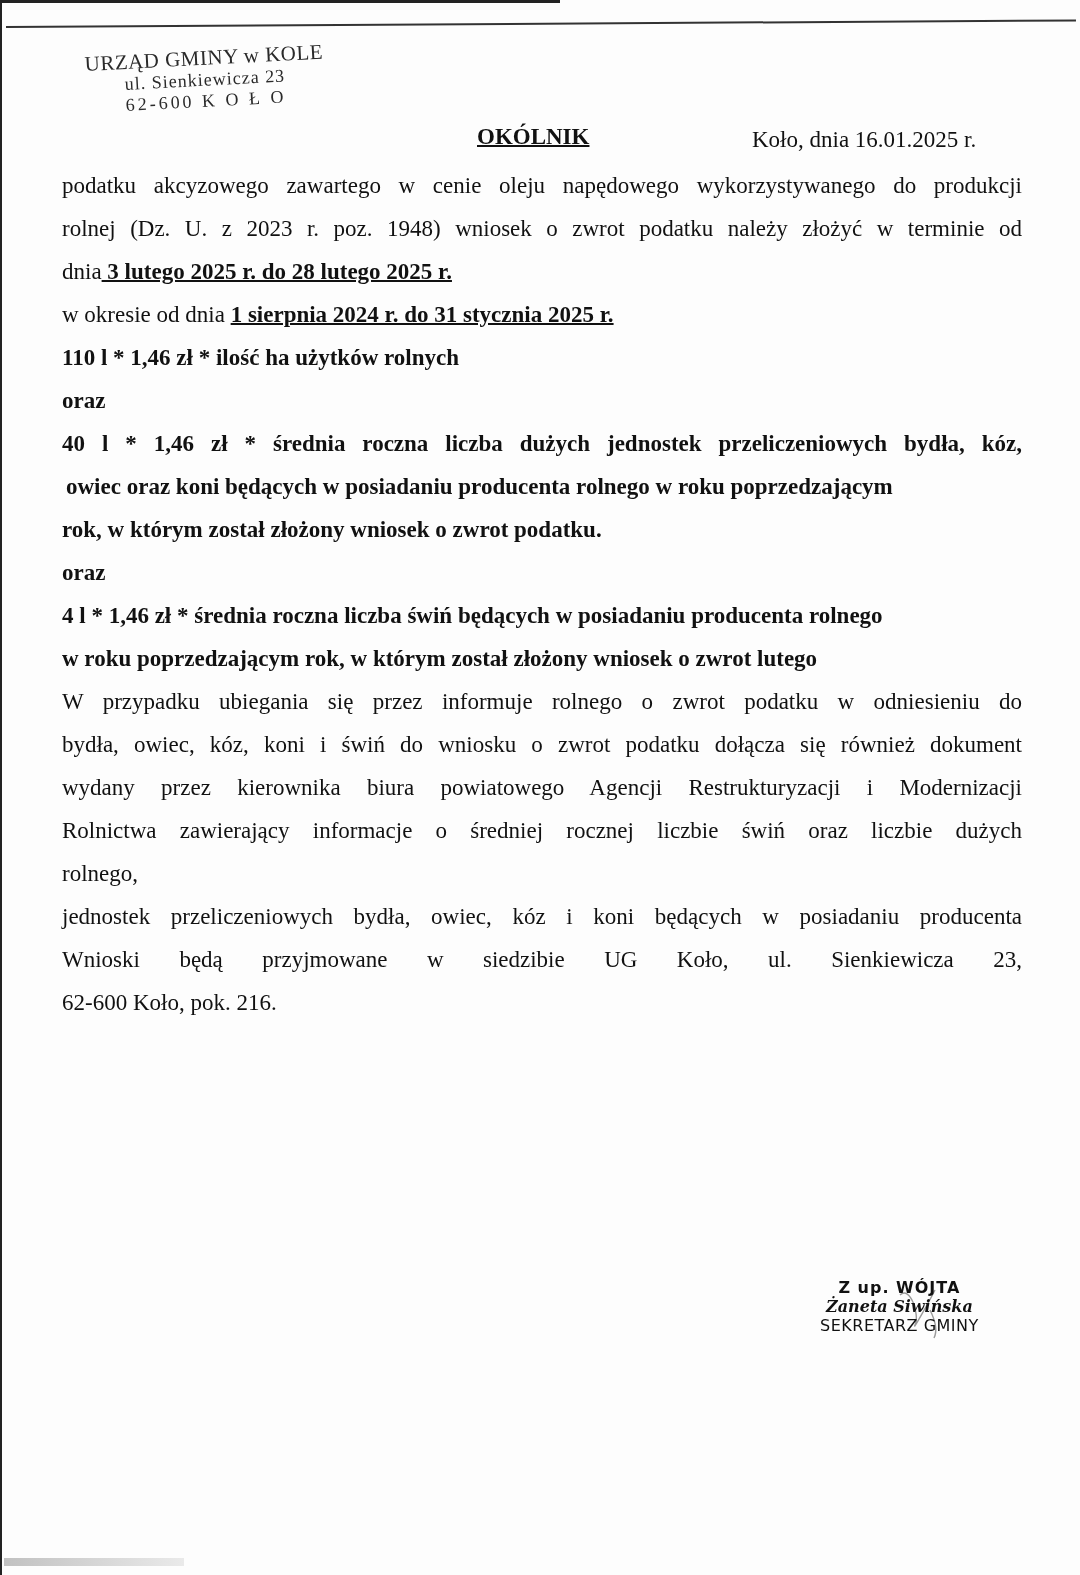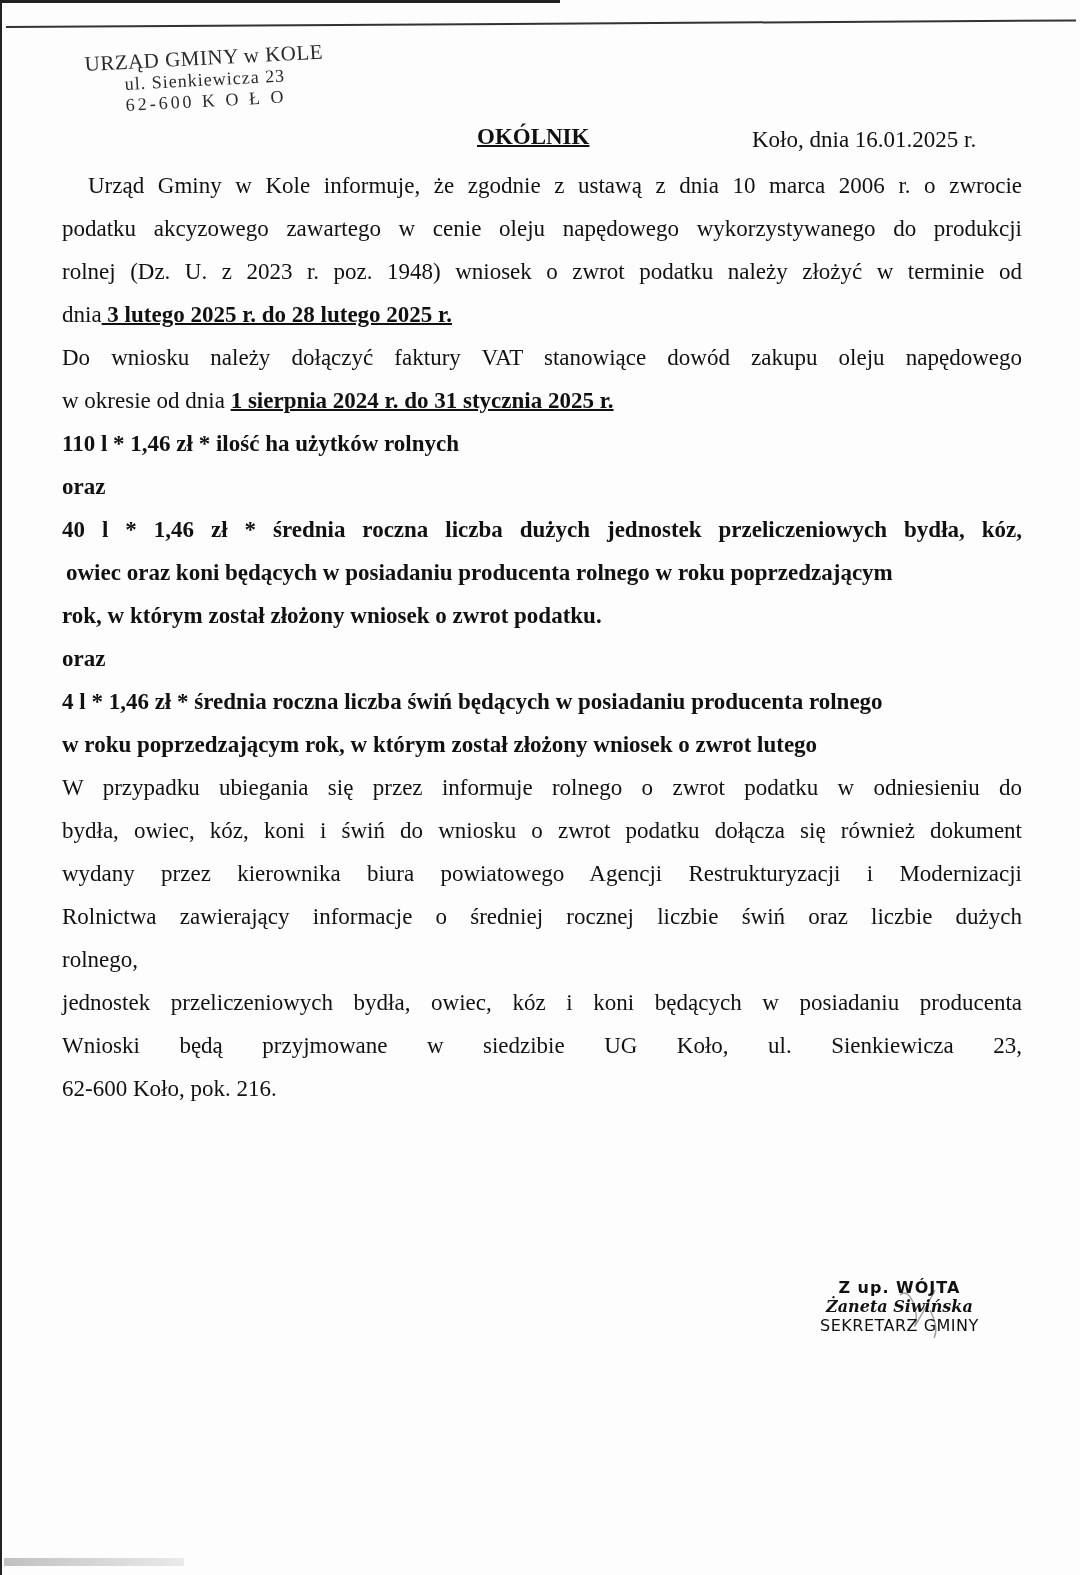--- a/index.html
+++ b/index.html
@@ -39,26 +39,24 @@
 <div class="stamp">
   <div class="s1">URZĄD GMINY w KOLE</div>
   <div class="s2">ul. Sienkiewicza 23</div>
   <div class="s3">62-600  K O Ł O</div>
 </div>
 
 <div class="date">Koło, dnia 16.01.2025 r.</div>
 <div class="title">OKÓLNIK</div>
 
 <div class="body">
-  <span class="line justify indent">Urząd Gminy w Kole informuje, że zgodnie z ustawą z dnia 10 marca 2006 r. o zwrocie</span>
   <span class="line justify">podatku akcyzowego zawartego w cenie oleju napędowego wykorzystywanego do produkcji</span>
   <span class="line justify">rolnej (Dz. U. z 2023 r. poz. 1948)  wniosek   o zwrot podatku należy złożyć w terminie od</span>
   <span class="line"><span>dnia</span><span class="u"> 3 lutego 2025 r.  do 28 lutego 2025 r.</span></span>
 
-  <span class="line justify">Do wniosku należy dołączyć faktury VAT stanowiące dowód zakupu oleju  napędowego</span>
   <span class="line"><span>w okresie od dnia </span><span class="u">1 sierpnia 2024 r. do 31 stycznia 2025 r.</span></span>
 
   <span class="line b">110 l * 1,46 zł * ilość ha użytków rolnych</span>
   <span class="line b">oraz</span>
   <span class="line b justify">40 l * 1,46 zł * średnia roczna liczba dużych jednostek przeliczeniowych bydła, kóz,</span>
   <span class="line b" style="padding-left:4px">owiec oraz koni będących w posiadaniu producenta rolnego w roku poprzedzającym</span>
   <span class="line b">rok, w  którym został złożony wniosek o zwrot podatku.</span>
   <span class="line b">oraz</span>
   <span class="line b">4 l * 1,46 zł *  średnia roczna liczba świń będących w posiadaniu producenta rolnego</span>
   <span class="line b">w roku poprzedzającym rok, w którym został złożony wniosek o zwrot lutego</span>

